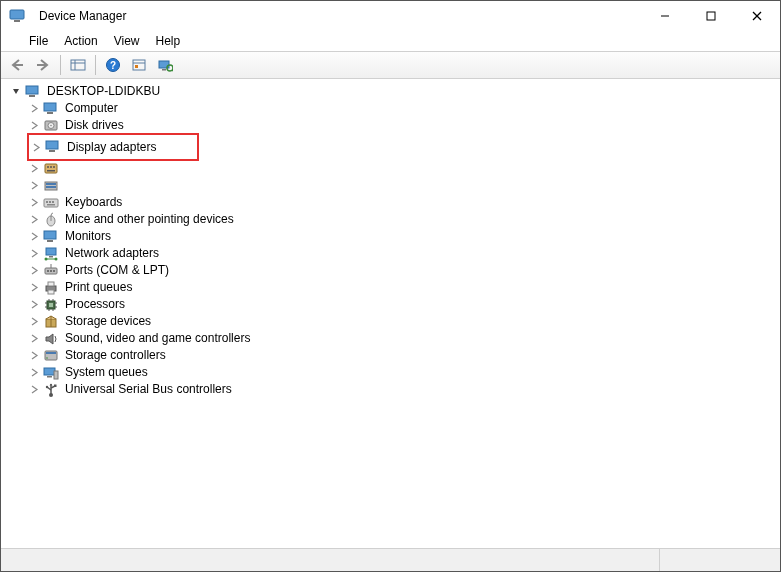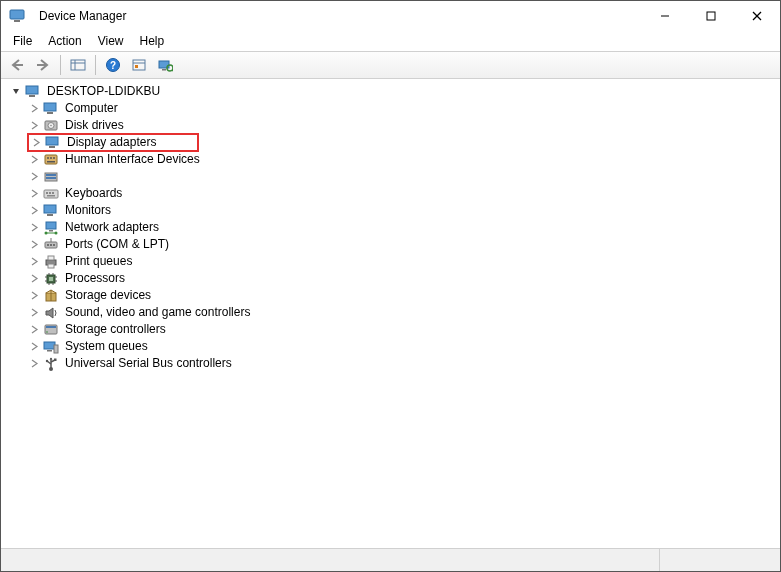--- a/index.html
+++ b/index.html
@@ -37,20 +37,21 @@
     display: flex; align-items: center; justify-content: center;
     font-size: 10px; cursor: default;
   }
 
   .menubar {
     height: 20px;
     display: flex;
     align-items: center;
     padding: 0 4px;
     background: #fff;
+    margin-left: 16px;
   }
   .menu-item { padding: 2px 8px; cursor: default; }
 
   .toolbar {
     height: 28px;
     border-top: 1px solid #d0d0d0;
     border-bottom: 1px solid #d0d0d0;
     background: linear-gradient(#fdfdfd, #f0f0f0);
     display: flex;
     align-items: center;
@@ -92,21 +93,21 @@
     display: inline-flex; align-items:center; justify-content:center;
   }
   .tree-icon {
     width: 16px; height: 16px;
     margin: 0 4px 0 2px;
     display: inline-flex; align-items:center; justify-content:center;
   }
   .tree-label { padding: 0 2px; }
   li.highlighted > .tree-row {
     border: 2px solid #e63030;
-    height: 19px;
+    height: 28px;
     margin: -1px 0;
     padding-right: 20px;
     width: 172px;
   }
 
   .statusbar {
     height: 22px;
     background: #f0f0f0;
     display: flex;
   }
@@ -280,21 +281,20 @@
                 </span>
                 <span class="tree-icon">
                   <svg width="16" height="16" viewBox="0 0 16 16">
                     <rect x="2" y="3" width="12" height="9" rx="1" fill="#d9b36c" stroke="#8a6a2a"></rect>
                     <circle cx="5" cy="6" r="1" fill="#555"></circle>
                     <circle cx="8" cy="6" r="1" fill="#555"></circle>
                     <circle cx="11" cy="6" r="1" fill="#555"></circle>
                     <rect x="4" y="9" width="8" height="1.5" fill="#555"></rect>
                   </svg>
                 </span>
-                <span class="tree-label">Human Interface Devices</span>
               </div>
             </li>
             <li>
               <div class="tree-row">
                 <span class="twisty">
                   <svg width="9" height="9">
                     <path d="M2 1 L7 4.5 L2 8" fill="none" stroke="#888" stroke-width="1.2"></path>
                   </svg>
                 </span>
                 <span class="tree-icon">
@@ -316,20 +316,37 @@
                 <span class="tree-icon">
                   <svg width="16" height="16" viewBox="0 0 16 16">
                     <rect x="1" y="4" width="14" height="8" rx="1" fill="#d9d9d9" stroke="#888"></rect>
                     <rect x="3" y="6" width="2" height="2" fill="#888"></rect>
                     <rect x="6" y="6" width="2" height="2" fill="#888"></rect>
                     <rect x="9" y="6" width="2" height="2" fill="#888"></rect>
                     <rect x="4" y="9" width="8" height="1.5" fill="#888"></rect>
                   </svg>
                 </span>
                 <span class="tree-label">Keyboards</span>
+              </div>
+            </li>
+            <li>
+              <div class="tree-row">
+                <span class="twisty">
+                  <svg width="9" height="9">
+                    <path d="M2 1 L7 4.5 L2 8" fill="none" stroke="#888" stroke-width="1.2"></path>
+                  </svg>
+                </span>
+                <span class="tree-icon">
+                  <svg width="16" height="16" viewBox="0 0 16 16">
+                    <ellipse cx="8" cy="9" rx="4" ry="5" fill="#d9d9d9" stroke="#888"></ellipse>
+                    <line x1="8" y1="4" x2="8" y2="9" stroke="#888"></line>
+                    <path d="M8 4 Q8 1 10 1" fill="none" stroke="#888"></path>
+                  </svg>
+                </span>
+                <span class="tree-label">Mice and other pointing devices</span>
               </div>
             </li>
             <li>
               <div class="tree-row">
                 <span class="twisty">
                   <svg width="9" height="9">
                     <path d="M2 1 L7 4.5 L2 8" fill="none" stroke="#888" stroke-width="1.2"></path>
                   </svg>
                 </span>
                 <span class="tree-icon">

